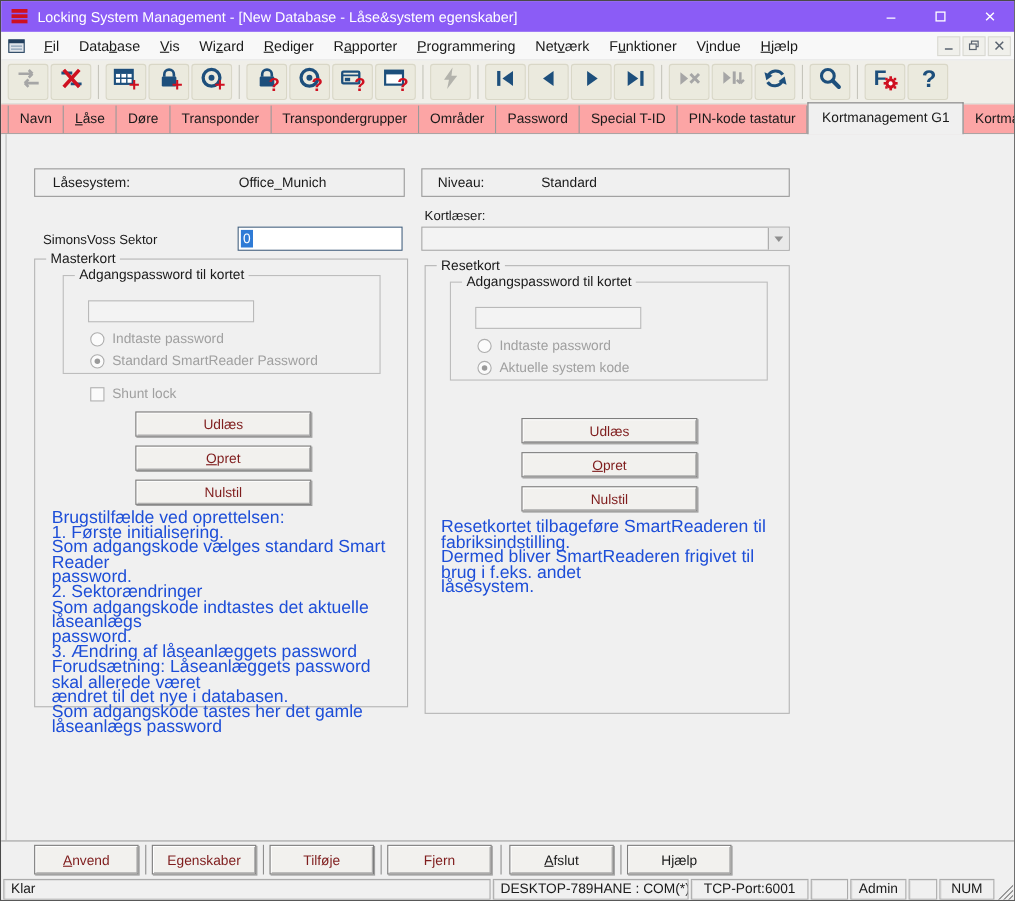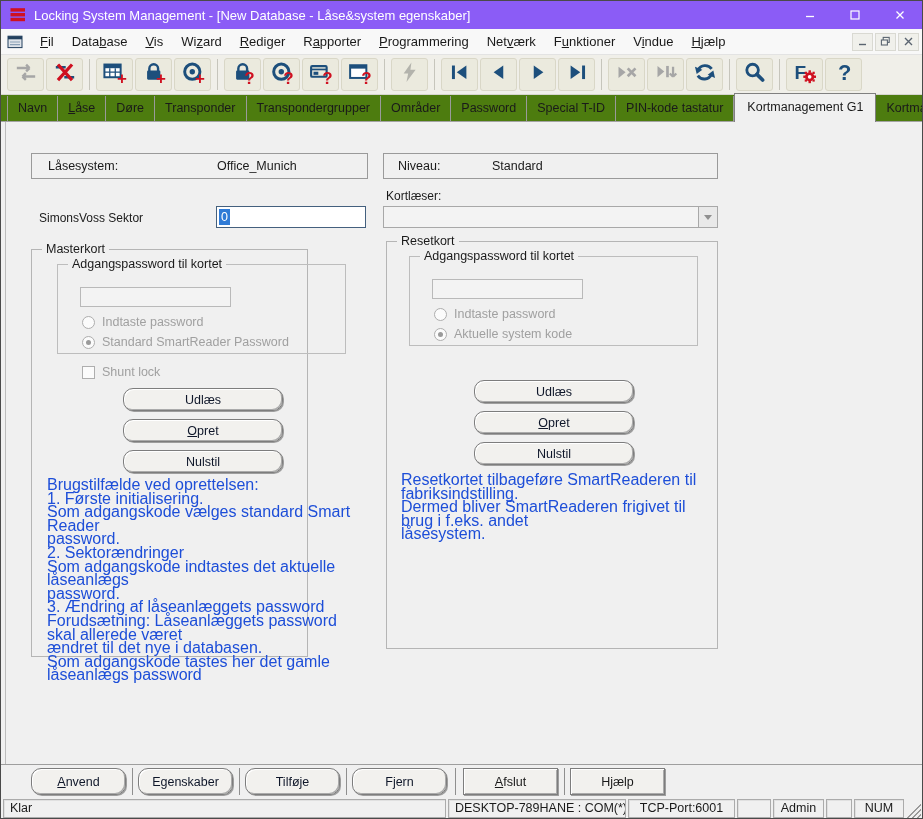--- a/index.html
+++ b/index.html
@@ -24,21 +24,21 @@
   .menu-item { padding: 4px 9px; white-space: nowrap; }
   .mdi-controls { margin-left: auto; display: flex; margin-right: 3px; }
   .mdi-btn { width: 21px; height: 18px; display: flex; align-items: center; justify-content: center; background: #f0f0eb; border: 1px solid #d9d9d2; margin-left: 2px; }
 
   
   .toolbar { height: 40px; background: #f0efe9; display: flex; align-items: center; padding-left: 5px; border-bottom: 1px solid #d6d5cf; }
   .tb-btn { width: 37px; height: 33px; background: #ebeade; border: 1px solid #d9d7c7; border-radius: 3px; margin: 0 1px; display: flex; align-items: center; justify-content: center; flex: 0 0 auto; }
   .tb-sep { width: 1px; height: 31px; background: #c6c5bc; margin: 0 5px; flex: 0 0 auto; }
 
   
-  .tabrow { height: 27px; background: #4d7c0f; display: flex; align-items: flex-end; padding-left: 6px; border-bottom: 1px solid #a3a3a3; font-size: 12.5px; }
+  .tabrow { height: 27px; background: #fca5a5; display: flex; align-items: flex-end; padding-left: 6px; border-bottom: 1px solid #a3a3a3; font-size: 12.5px; }
   .tab { padding: 5px 10px 6px; border-right: 1px solid #9a9a9a; white-space: nowrap; }
   .tab:first-child { border-left: 1px solid #9a9a9a; }
   .tab.active { border: 1px solid #808080; border-bottom: none; background: #f0f0f0; margin-bottom: -1px; padding: 6px 12px 8px; position: relative; z-index: 2; }
 
   
   .client { position: absolute; left: 0; right: 0; top: 121px; height: 642px; background: #f0f0f0; }
   .client::before { content:''; position: absolute; left: 4px; top: 0; bottom: 0; width: 1px; background: #bcbcbc; }
   .abs { position: absolute; }
   .fieldbox { border: 1px solid #9a9a9a; display: flex; align-items: center; font-size: 12.5px; }
   .fieldbox .fb-label { padding-left: 16px; }
@@ -57,21 +57,21 @@
   .groupbox.inner { border-color: #bdbdbd; }
 
   .dis-input { background: #f3f3f3; border: 1px solid #b9b9b9; }
 
   .radio-row, .check-row { display: flex; align-items: center; gap: 7px; height: 20px; font-size: 12.5px; color: #a0a0a0; white-space: nowrap; }
   .radio { width: 13px; height: 13px; border-radius: 50%; border: 1px solid #aeaeae; background: #fbfbfb; position: relative; flex: 0 0 auto; }
   .radio.sel::after { content:''; position: absolute; left: 3px; top: 3px; width: 5px; height: 5px; border-radius: 50%; background: #9a9a9a; }
   .checkbox { width: 13px; height: 13px; border: 1px solid #aeaeae; background: #fbfbfb; flex: 0 0 auto; }
 
   .btn3d { background: #f2f1ee; border: 1px solid #7d7d7d; box-shadow: inset 1px 1px 0 #ffffff, inset -1px -1px 0 #ababab, 1px 1px 0 #9e9e9e; font-size: 12.5px; display: flex; align-items: center; justify-content: center; white-space: nowrap; }
-  .btn3d.disabled { color: #0f172a; border-radius: 10px; }
+  .btn3d.disabled { color: #7f1d1d; }
   .btn-col { display: flex; flex-direction: column; gap: 8px; }
   .btn-col .btn3d { width: 160px; height: 23px; }
 
   .desc { font-size: 16px; line-height: 13.6px; white-space: pre-line; color: #1d4ed8; }
 
   
   .footer { position: absolute; left: 0; right: 0; top: 763px; height: 33px; background: #f0f0f0; border-top: 1px solid #9e9e9e; }
   .footer .btn3d { position: absolute; top: 3px; width: 95px; height: 27px; }
   .footer-sep { position: absolute; top: 3px; width: 1px; height: 27px; background: #8f8f8f; }
 
@@ -333,21 +333,21 @@
     <div class="dropdown abs" style="left:382px; top:84px; width:335px; height:22px;">
       <span></span>
       <span class="dd-arrow"></span>
     </div>
 
     <div class="plain-label abs" style="left:38px; top:89px;">SimonsVoss Sektor</div>
     <div class="text-input abs" style="left:215px; top:84px; width:150px; height:22px;">
       <span class="sel">0</span>
     </div>
 
-    <div class="groupbox" style="left:30px; top:127px; width:277px; height:408px;">
+    <div class="groupbox" style="left:30px; top:113px; width:340px; height:408px;">
       <span class="gb-title">Masterkort</span>
 
       <div class="groupbox inner" style="left:25px; top:14px; width:289px; height:90px;">
         <span class="gb-title">Adgangspassword til kortet</span>
         <div class="dis-input abs" style="left:22px; top:22px; width:151px; height:20px;"></div>
         <div class="abs" id="master-radios" style="left:24px; top:47px;">
             <div class="radio-row">
               <span class="radio"></span>
               <span>Indtaste password</span>
             </div>

